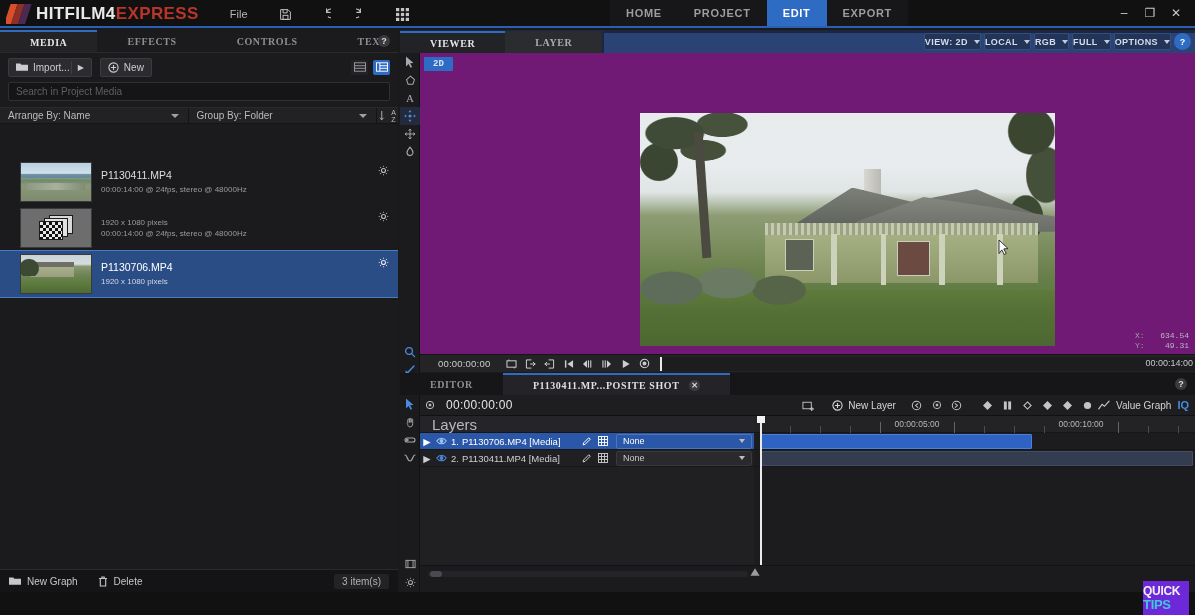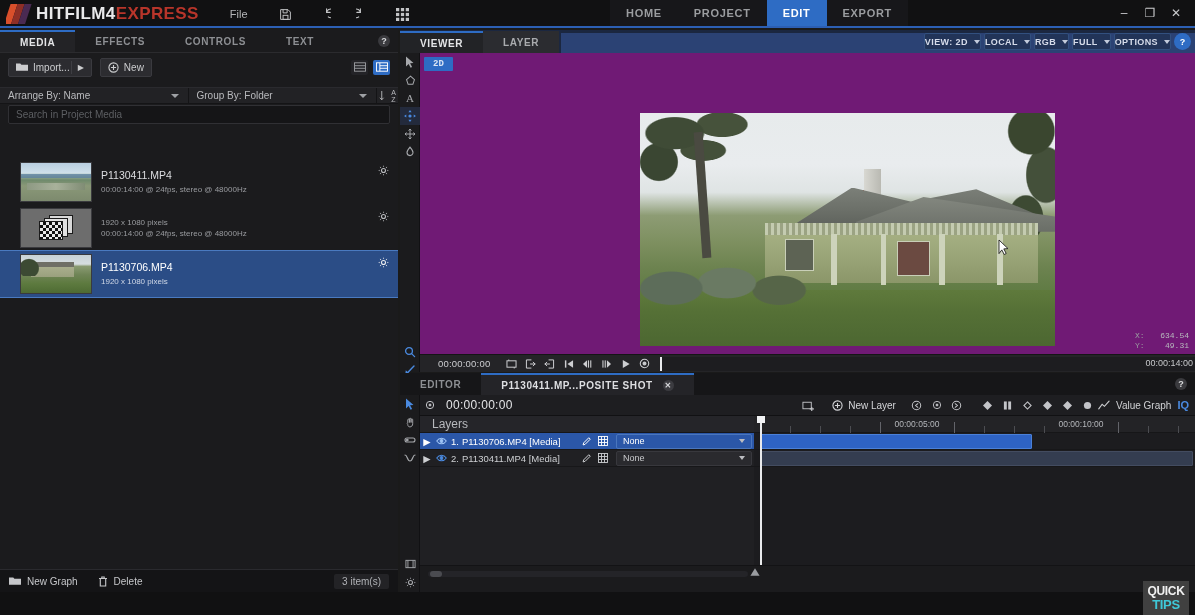--- a/index.html
+++ b/index.html
@@ -67,22 +67,22 @@
   }
   .win-btn {
     width: 26px; height: 26px; display: flex; align-items: center;
     justify-content: center; color: #c9cacc; font-size: 12px; cursor: default;
   }
 
   
   .tabbar { display: flex; align-items: flex-end; height: 22px; }
   .ptab {
     font-size: 10px; font-weight: bold; letter-spacing: .6px;
-    color: #8d8f93; padding: 0 20px; height: 22px;
-    display: flex; align-items: center; cursor: default;
+    color: #8d8f93; padding: 0 30px; height: 22px;
+    display: flex; align-items: center; cursor: default; font-family: Liberation Serif, serif;
   }
   .ptab.active { color: #e4e5e7; }
 
   
   #media-panel {
     position: absolute; left: 0; top: 30px; width: 398px; height: 562px;
     background: #1b1b1d;
   }
   #media-tabbar {
     height: 23px; background: #1b1b1d; position: relative;
@@ -431,21 +431,21 @@
   }
   #tt-valuegraph .gl { margin-right: 6px; display: flex; }
   #tt-iq { color: #4a8ae0; font-size: 11px; font-weight: bold;
     margin-right: 6px; cursor: default; }
 
   #tl-headers {
     position: absolute; left: 20px; top: 43px; width: 334px; height: 149px;
     background: #202023;
   }
   #tl-layers-label {
-    height: 17px; background: #252529; color: #b7b9bd; font-size: 12px;
+    height: 17px; background: #252529; color: #b7b9bd; font-size: 15px;
     display: flex; align-items: center; padding-left: 12px; cursor: default;
     border-bottom: 1px solid #161618;
   }
   .tl-row {
     height: 17px; display: flex; align-items: center; font-size: 9.5px;
     color: #cdcfd2; position: relative; cursor: default;
     border-bottom: 1px solid #171719;
   }
   .tl-row.selected { background: #2b57a8; color: #ffffff; }
   .tl-arrow {
@@ -511,22 +511,22 @@
     align-items: center; color: #9a9ca0; font-size: 9px;
   }
 
   
   #bottom-bar {
     position: absolute; left: 0; bottom: 0; width: 1195px; height: 23px;
     background: #111112;
   }
   #quicktips {
     position: absolute; right: 6px; bottom: 0px; width: 46px; height: 34px;
-    background: #404040; display: flex; flex-direction: column;
-    align-items: center; justify-content: center; line-height: 13px;
+    background: #6d28d9; display: flex; flex-direction: column;
+    justify-content: center; line-height: 13px;
     cursor: default; overflow: hidden;
   }
   #quicktips .q1 { color: #f0f0f0; font-size: 12px; font-weight: bold; letter-spacing: -.3px; }
   #quicktips .q2 { color: #3fc8d8; font-size: 13px; font-weight: bold; letter-spacing: -.3px; }
 
   svg { display: block; }
 </style>
 </head>
 <body>
 
@@ -628,39 +628,39 @@
       </div>
       <div class="vt active">
         <svg width="12" height="10" viewBox="0 0 14 11" fill="none" stroke="#ffffff" stroke-width="1.1">
           <rect x="0.6" y="0.6" width="12.8" height="9.8"></rect>
             <path d="M4.5.6v9.8M4.5 4h8.9M4.5 7h8.9"></path>
         </svg>
       </div>
     </div>
   </div>
 
+  <div id="media-search">
+    <span>Search in Project Media</span>
+  </div>
+
   <div id="media-sortbar">
     <div class="sortsel">
       <span>Arrange By: Name</span>
       <span class="caret-d"></span>
     </div>
     <div class="sortsel">
       <span>Group By: Folder</span>
       <span class="caret-d"></span>
     </div>
     <div class="sort-az">
       <svg width="11" height="11" viewBox="0 0 12 12" fill="none" stroke="currentColor" stroke-width="1">
         <path d="M3 1.5v9M1.3 8.8L3 10.6 4.7 8.8" stroke-linecap="round"></path>
       </svg>
       <span style="font-size:7px;margin-left:1px;">A<br>Z</span>
     </div>
-  </div>
-
-  <div id="media-search">
-    <span>Search in Project Media</span>
   </div>
 
   <div id="media-list">
 
     <div class="media-item">
       <div class="mi-thumb">
         <div class="thumb-harbor"></div>
       </div>
       <div class="mi-meta">
         <div class="mi-title">P1130411.MP4</div>

